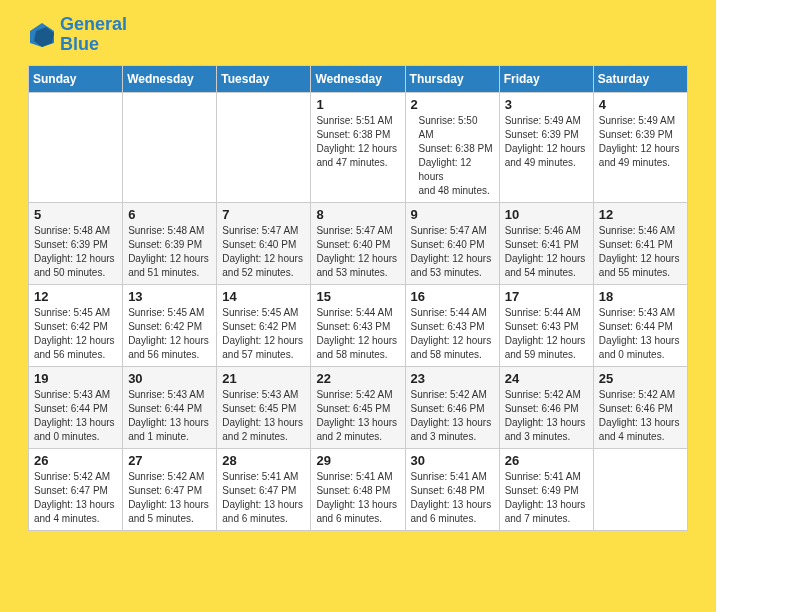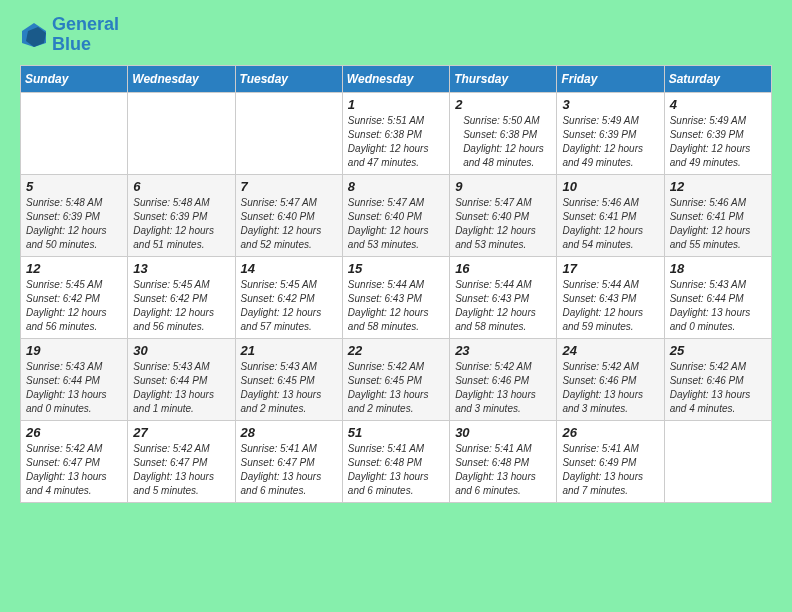--- a/index.html
+++ b/index.html
@@ -4,24 +4,24 @@
   <style>
     * { box-sizing: border-box; margin: 0; padding: 0; }
     body {
       font-family: Arial, sans-serif;
       background: #fff;
       width: 792px;
       height: 612px;
       overflow: hidden;
     }
     .page {
-      width: 792px;
+      width: 716px;
       min-height: 612px;
-      padding: 15px 20px;
-      background: #86efac;
+      padding: 15px 28px;
+      background: #fde047;
     }
     .header {
       display: flex;
       justify-content: space-between;
       align-items: flex-start;
       margin-bottom: 10px;
     }
     .logo {
       display: flex;
       align-items: center;
@@ -50,21 +50,20 @@
     }
     .subtitle {
       font-size: 16px;
       color: #444;
       font-weight: normal;
     }
     .calendar {
       width: 100%;
       border-collapse: collapse;
       font-size: 11px;
-      font-style: italic;
     }
     .calendar thead tr th {
       background: #2a7fc1;
       color: #fff;
       padding: 6px 4px;
       text-align: left;
       font-size: 12px;
       font-weight: bold;
       border: 1px solid #ccc;
     }
@@ -326,21 +325,21 @@
 and 5 minutes.</div>
           </td>
           <td>
             <div class="day-number">28</div>
             <div class="day-info" style="white-space: pre-line;">Sunrise: 5:41 AM
 Sunset: 6:47 PM
 Daylight: 13 hours
 and 6 minutes.</div>
           </td>
           <td>
-            <div class="day-number">51</div>
+            <div class="day-number">29</div>
             <div class="day-info" style="white-space: pre-line;">Sunrise: 5:41 AM
 Sunset: 6:48 PM
 Daylight: 13 hours
 and 6 minutes.</div>
           </td>
           <td>
             <div class="day-number">30</div>
             <div class="day-info" style="white-space: pre-line;">Sunrise: 5:41 AM
 Sunset: 6:48 PM
 Daylight: 13 hours

